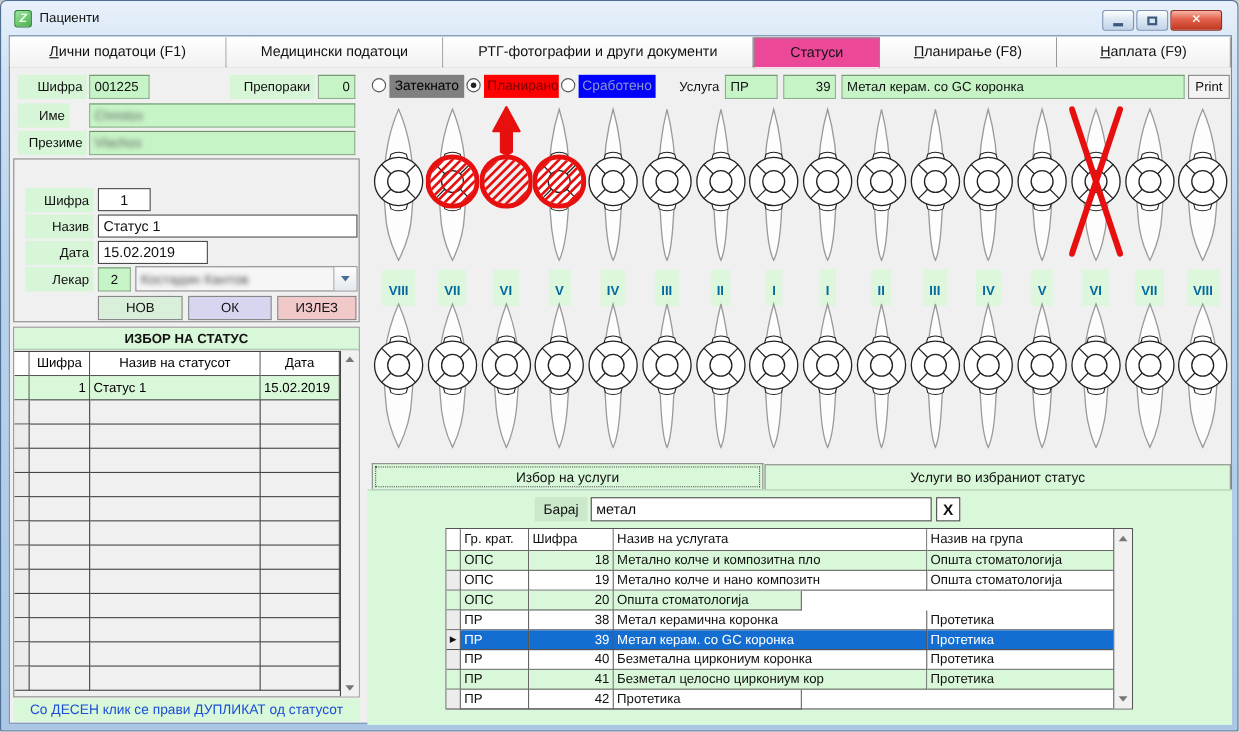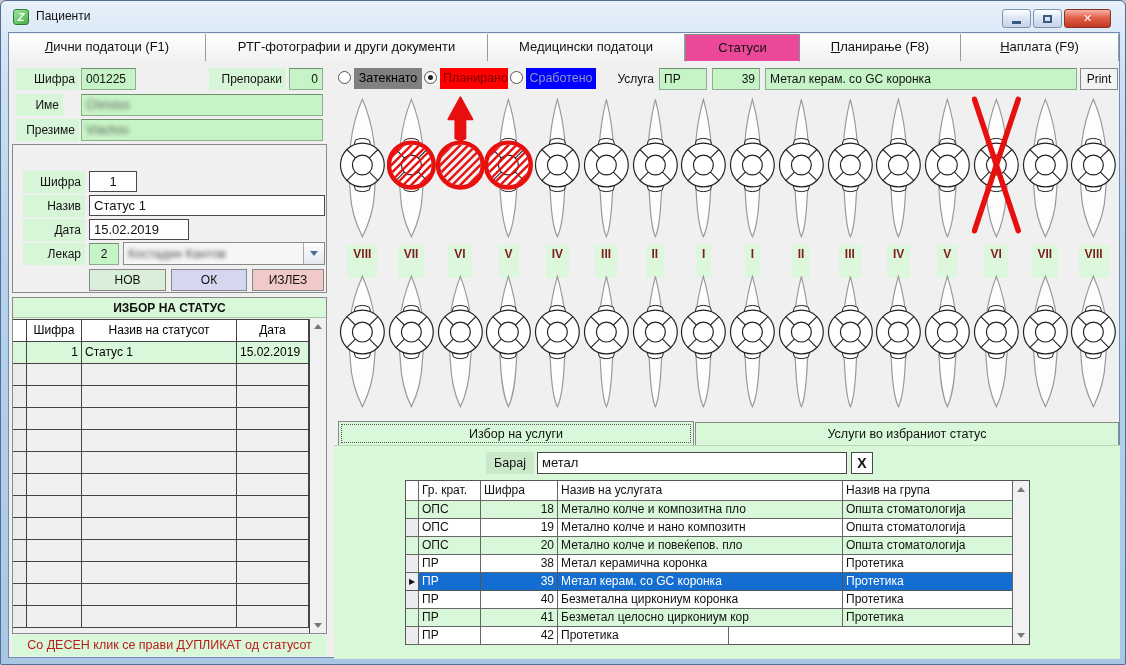--- a/index.html
+++ b/index.html
@@ -42,32 +42,32 @@
   .sc-code{width:55px;}
   .sc-name{width:155px;}
   .sc-date{width:72px;}
   .shdr .scell{background:#fff;border-bottom:1px solid #444;text-align:center;}
   .filled .scell{background:#d9f8d9;}
   .vsb{position:absolute;right:0;top:21px;bottom:0;width:17px;background:#f1f1f1;border-left:1px solid #444;}
   .vsb .up,.vsb .dn{position:absolute;left:0;width:16px;height:16px;background:#f1f1f1;}
   .vsb .up{top:0;} .vsb .dn{bottom:0;}
   .tri-up{position:absolute;left:4px;top:5px;width:0;height:0;border-left:4px solid transparent;border-right:4px solid transparent;border-bottom:5px solid #777;}
   .tri-dn{position:absolute;left:4px;top:6px;width:0;height:0;border-left:4px solid transparent;border-right:4px solid transparent;border-top:5px solid #777;}
-  .hint{position:absolute;background:#d9f8d9;font-size:12.5px;text-align:center;line-height:21px;color:#b91c1c;white-space:nowrap;}
+  .hint{position:absolute;background:#d9f8d9;font-size:12.5px;text-align:center;line-height:21px;color:#1d4ed8;white-space:nowrap;}
   
   .radio{position:absolute;width:13px;height:13px;border-radius:50%;background:#fff;border:1px solid #555;}
   .radio.checked::after{content:"";position:absolute;left:3px;top:3px;width:5px;height:5px;border-radius:50%;background:#222;}
   .stchip{position:absolute;height:21px;font-size:12.5px;line-height:21px;padding:0 3px;white-space:nowrap;text-align:center;}
   .plain-label{position:absolute;font-size:12px;color:#111;line-height:22px;}
   
   .teeth-row{position:absolute;display:flex;}
   .tooth{width:48.75px;}
   .num-row{position:absolute;display:flex;}
   .numcell{width:48.75px;display:flex;justify-content:center;}
-  .numchip{background:#ddf7dd;font-size:12px;font-weight:bold;line-height:19px;height:33px;padding:0 6px;color:#7f1d1d;}
+  .numchip{background:#ddf7dd;font-size:12px;font-weight:bold;line-height:19px;height:33px;padding:10px 6px;color:#0369a1;}
   
   .svc-tab{position:absolute;background:#d9f8d9;border:1px solid #8a8a8a;font-size:12.5px;text-align:center;color:#111;}
   .svc-tab.active{outline:1px dotted #555;outline-offset:-4px;border-bottom:1px solid #6d28d9;}
   .svc-panel{position:absolute;background:#d9f8d9;border-top:1px solid #b5d8b5;}
   .search-label{position:absolute;background:#cbe8cb;font-size:12.5px;line-height:22px;text-align:center;color:#111;}
   .search-input{position:absolute;background:#fff;border:1px solid #4a4a4a;font-size:13px;line-height:20px;padding:0 4px;color:#111;}
   .xbtn{position:absolute;background:#fff;border:1px solid #4a4a4a;font-size:14px;font-weight:bold;text-align:center;line-height:20px;color:#111;}
   .svc-table{position:absolute;background:#fff;border:1px solid #555;}
   .svc-row{display:flex;height:18px;}
   .svc-row.hdr{height:20px;}
@@ -100,22 +100,22 @@
         </div>
       <div class="wbtn close">
           <span class="glyph-close">✕</span>
         </div>
     </div>
   </div>
 
   <div class="client">
     <div class="main-tabs" id="main-tabs">
         <div class="main-tab" style="flex: 0 0 197px;"><u>Л</u>ични податоци (F1)</div>
+        <div class="main-tab" style="flex: 0 0 197px;">Медицински податоци</div>
         <div class="main-tab" style="flex: 0 0 282px;">РТГ-фотографии и други документи</div>
-        <div class="main-tab" style="flex: 0 0 197px;">Медицински податоци</div>
         <div class="main-tab active" style="flex: 0 0 115px;">Статуси</div>
         <div class="main-tab" style="flex: 0 0 161px;"><u>П</u>ланирање (F8)</div>
         <div class="main-tab" style="flex: 0 0 158px;"><u>Н</u>аплата (F9)</div>
       </div>
 
     <div class="glabel r" style="left:7px;top:35px;width:63px;">Шифра</div>
     <div class="ginput" style="left:72px;top:35px;width:55px;">001225</div>
     <div class="glabel r" style="left:200px;top:35px;width:77px;">Препораки</div>
     <div class="ginput r" style="left:280px;top:35px;width:34px;">0</div>
     <div class="glabel r" style="left:7px;top:61px;width:47px;">Име</div>
@@ -722,21 +722,20 @@
           <div class="svcell v-sel"></div>
           <div class="svcell v-grp">ОПС</div>
           <div class="svcell v-code">19</div>
           <div class="svcell v-name">Метално колче и нано композитн</div>
           <div class="svcell v-gname">Општа стоматологија</div>
         </div>
         <div class="svc-row green">
           <div class="svcell v-sel"></div>
           <div class="svcell v-grp">ОПС</div>
           <div class="svcell v-code">20</div>
-          <div class="svcell v-name">Метално колче и повеќепов. пло</div>
           <div class="svcell v-gname">Општа стоматологија</div>
         </div>
         <div class="svc-row">
           <div class="svcell v-sel"></div>
           <div class="svcell v-grp">ПР</div>
           <div class="svcell v-code">38</div>
           <div class="svcell v-name">Метал керамична коронка</div>
           <div class="svcell v-gname">Протетика</div>
         </div>
         <div class="svc-row selected">

